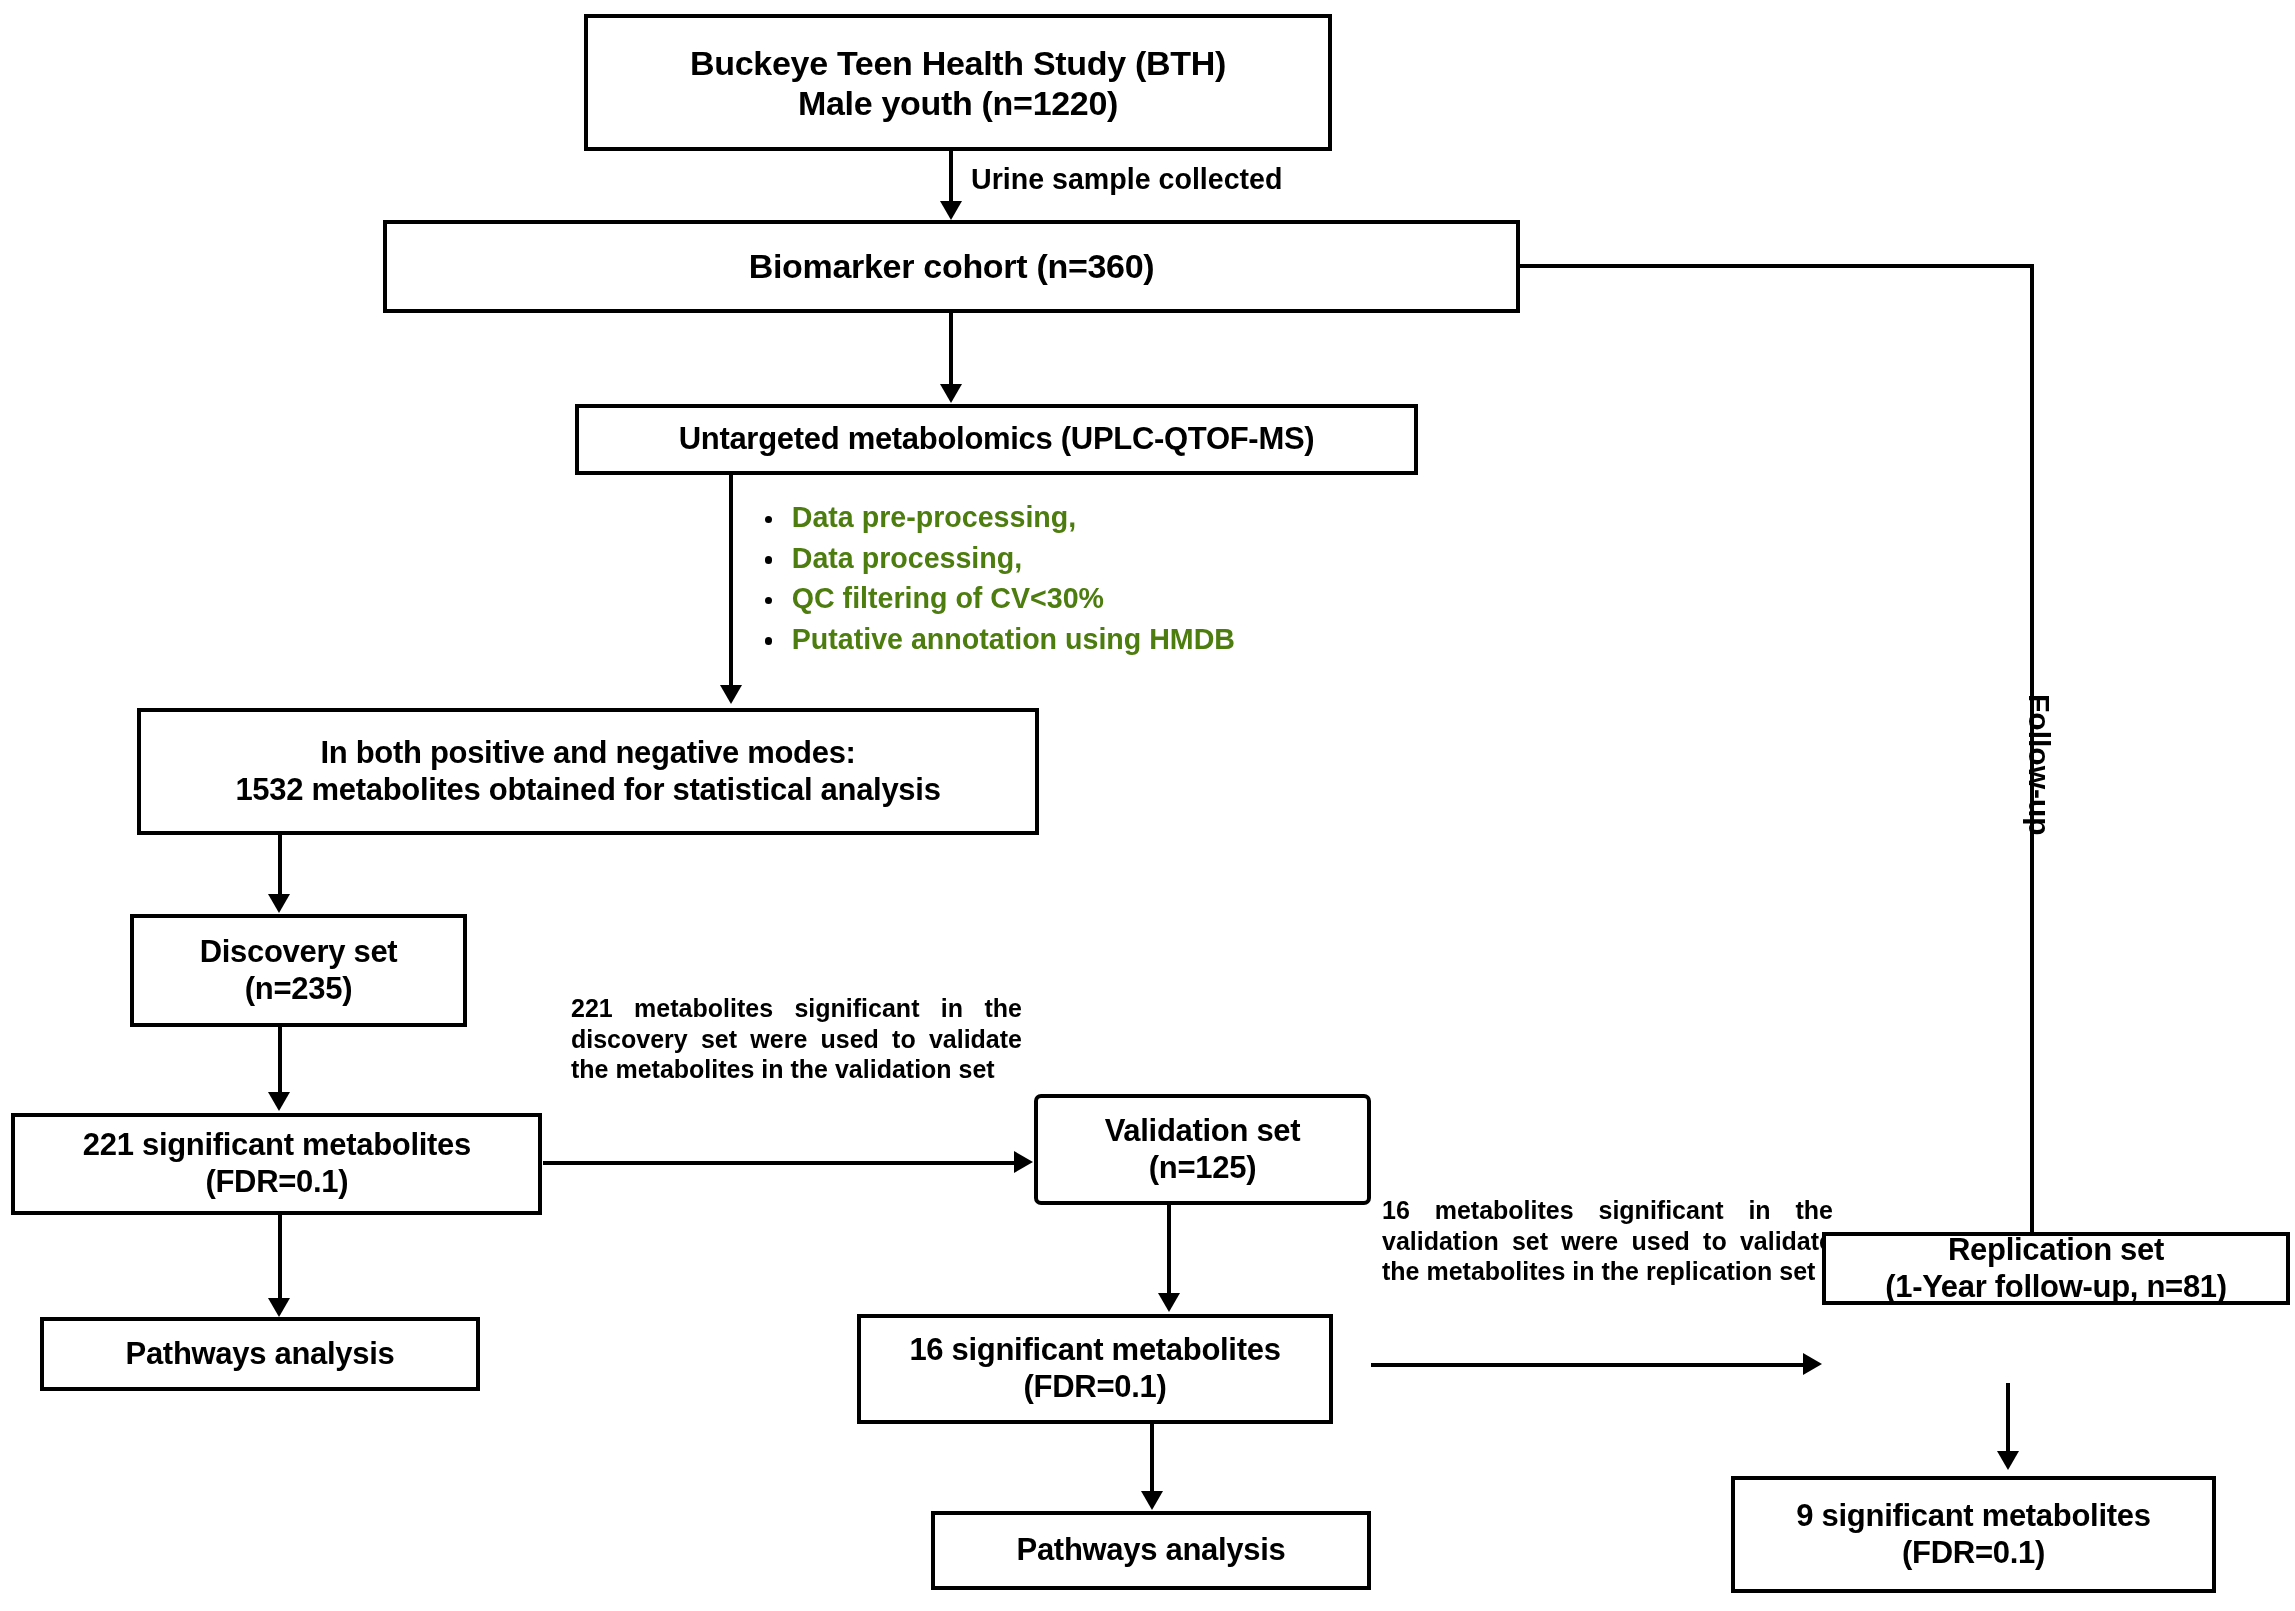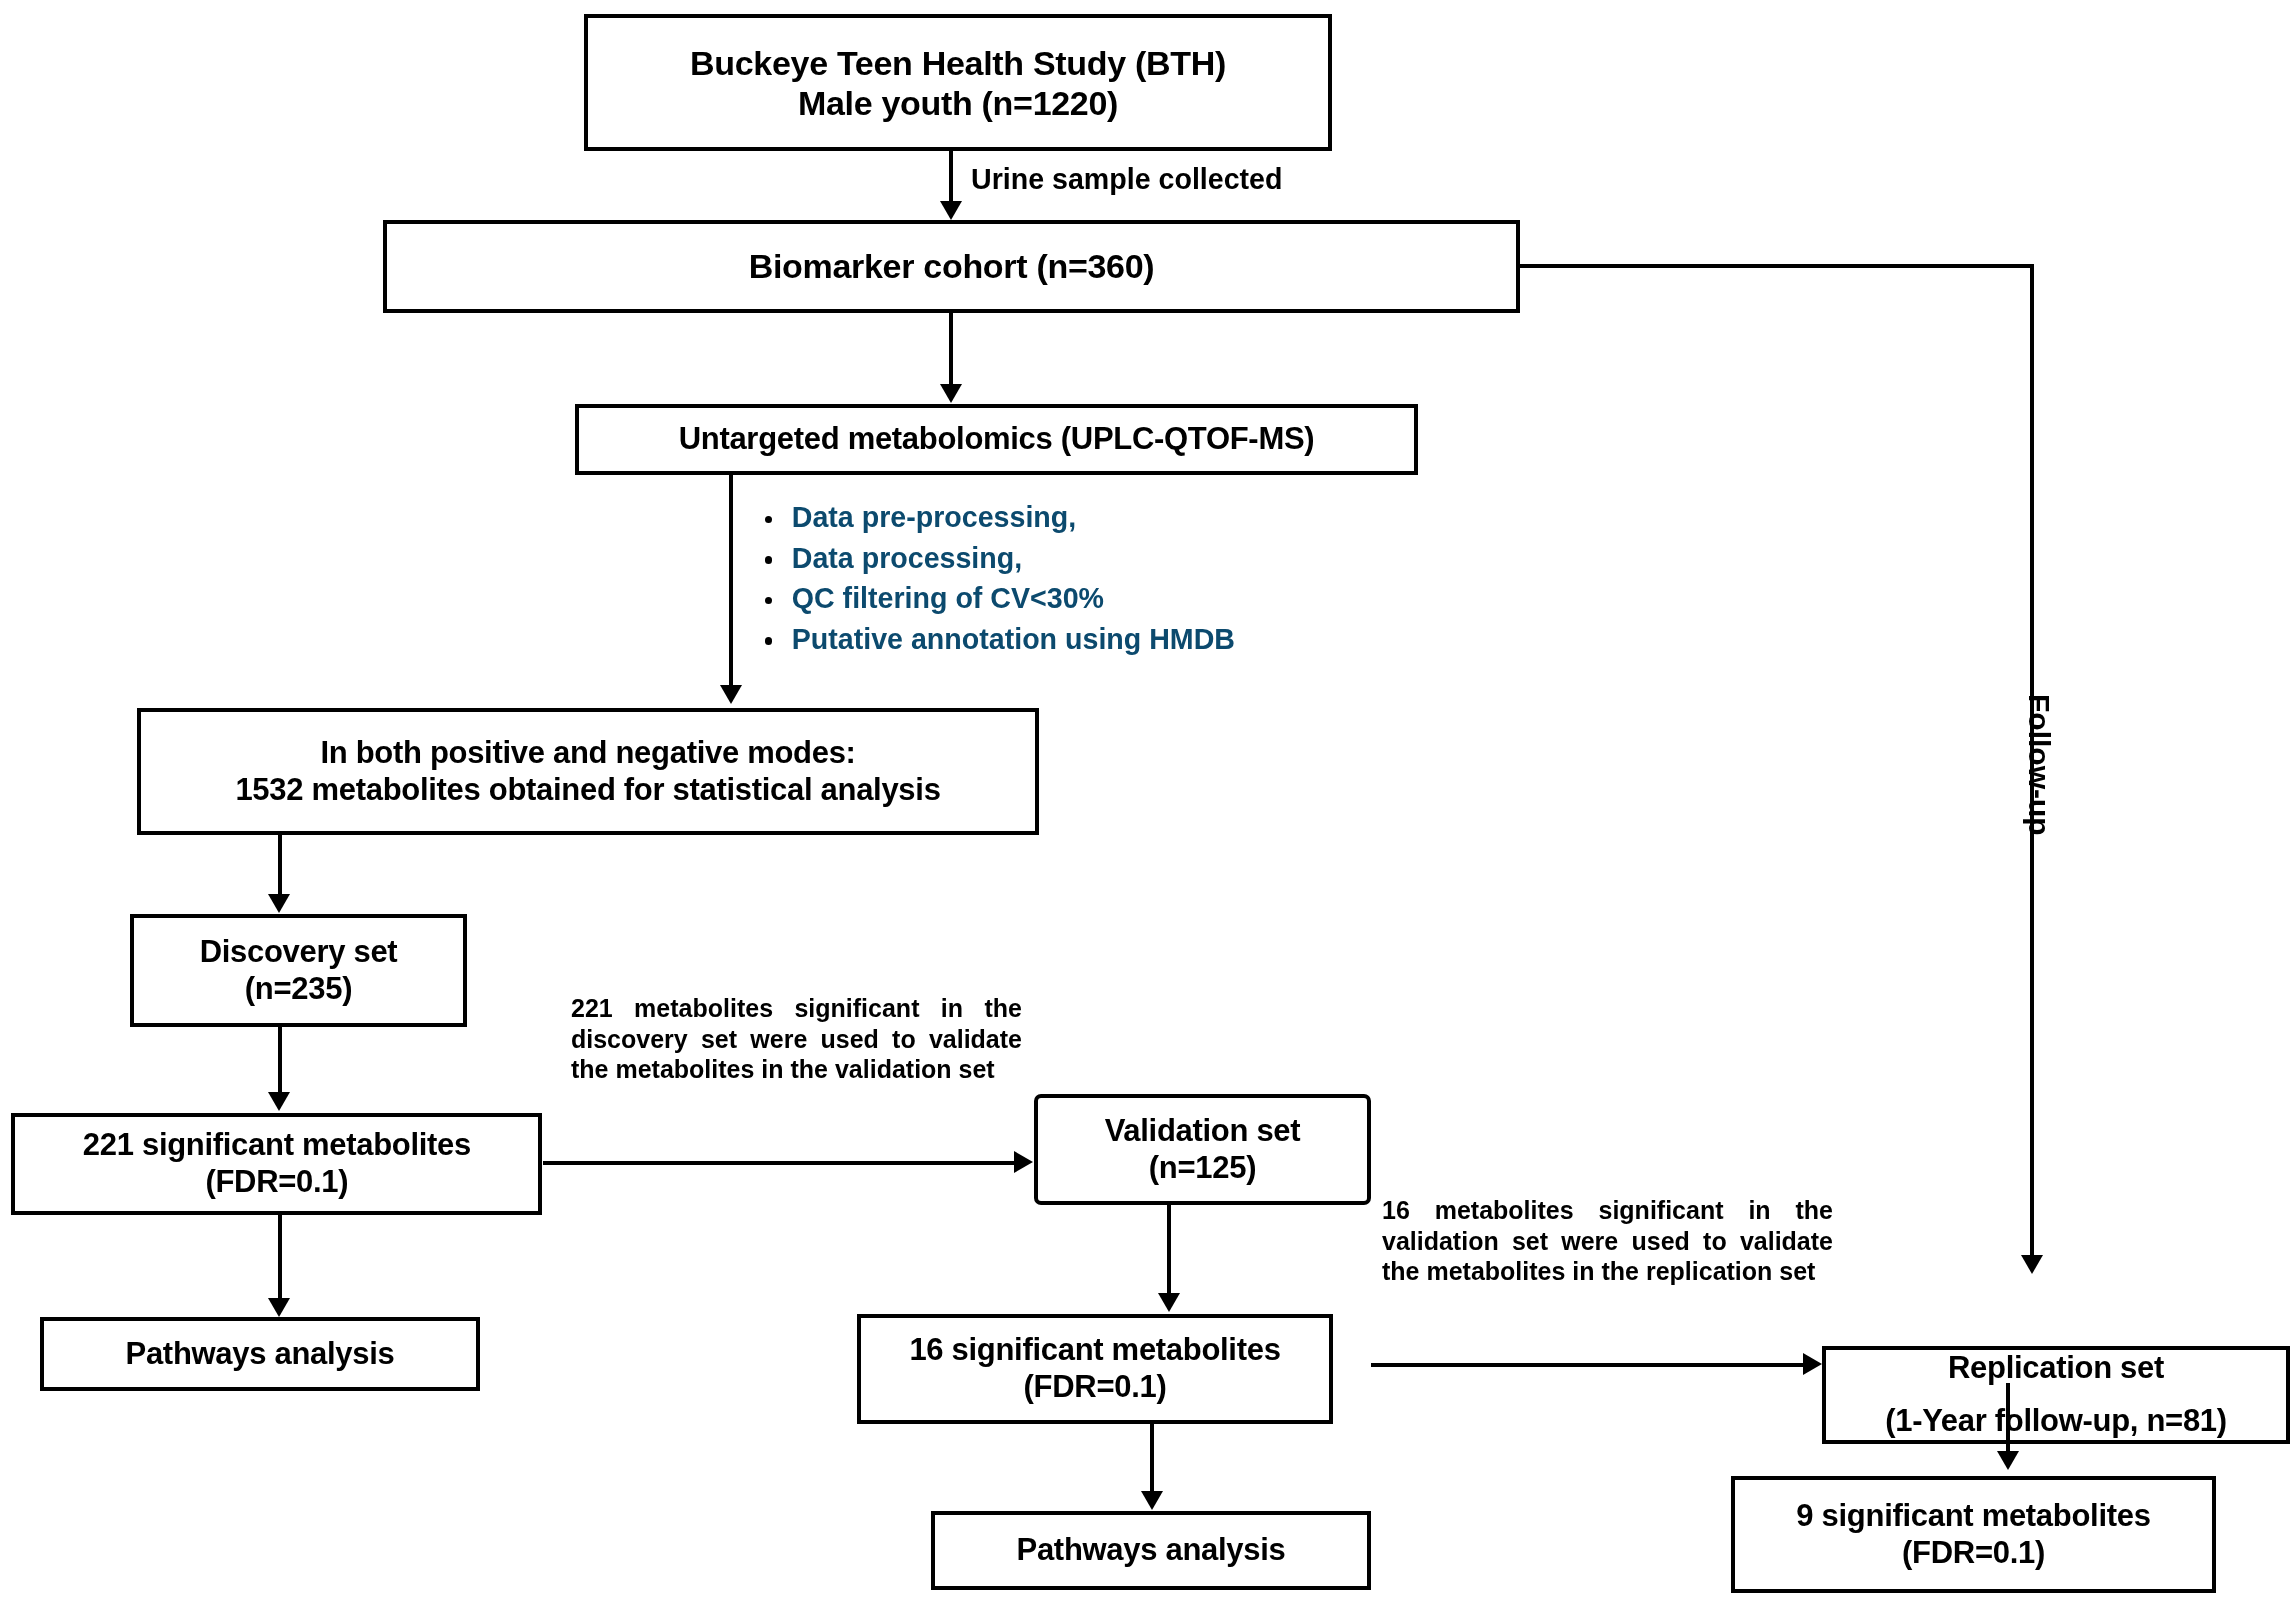--- a/index.html
+++ b/index.html
@@ -87,21 +87,21 @@
     transform-origin: left top;
     transform: rotate(90deg);
     white-space: nowrap;
   }
 
   
   .bullets {
     position: absolute;
     font-size: 28.6px;
     font-weight: bold;
-    color: #0c4a6e;
+    color: #4d7c0f;
     line-height: 1.0;
   }
   .bullets .bullet-row {
     display: flex;
     align-items: flex-start;
     margin-bottom: 12px;
     white-space: nowrap;
   }
   .bullets .dot {
     display: inline-block;
@@ -215,21 +215,21 @@
   <div class="arrow-right" style="left:1803px; top:1353px;"></div>
   <div class="edge-label label-block" style="left:1382px; top:1195px; width:451px;">16 metabolites significant in the validation set were used to validate the metabolites in the replication set</div>
 
   <div class="vline" style="left:1150px; top:1423px; height:70px;"></div>
   <div class="arrow-down" style="left:1141px; top:1491px;"></div>
 
   <div class="box fs-main" style="left:931px; top:1511px; width:440px; height:79px;">
     <span class="line">Pathways analysis</span>
   </div>
 
-  <div class="box fs-main" style="left:1822px; top:1346px; width:468px; height:98px;justify-content:space-between;">
+  <div class="box fs-main" style="left:1822px; top:1232px; width:468px; height:73px;">
     <span class="line">Replication set</span>
     <span class="line">(1-Year follow-up, n=81)</span>
   </div>
 
   <div class="vline" style="left:2006px; top:1383px; height:70px;"></div>
   <div class="arrow-down" style="left:1997px; top:1451px;"></div>
 
   <div class="box fs-main" style="left:1731px; top:1476px; width:485px; height:117px;">
     <span class="line">9 significant metabolites</span>
     <span class="line">(FDR=0.1)</span>

